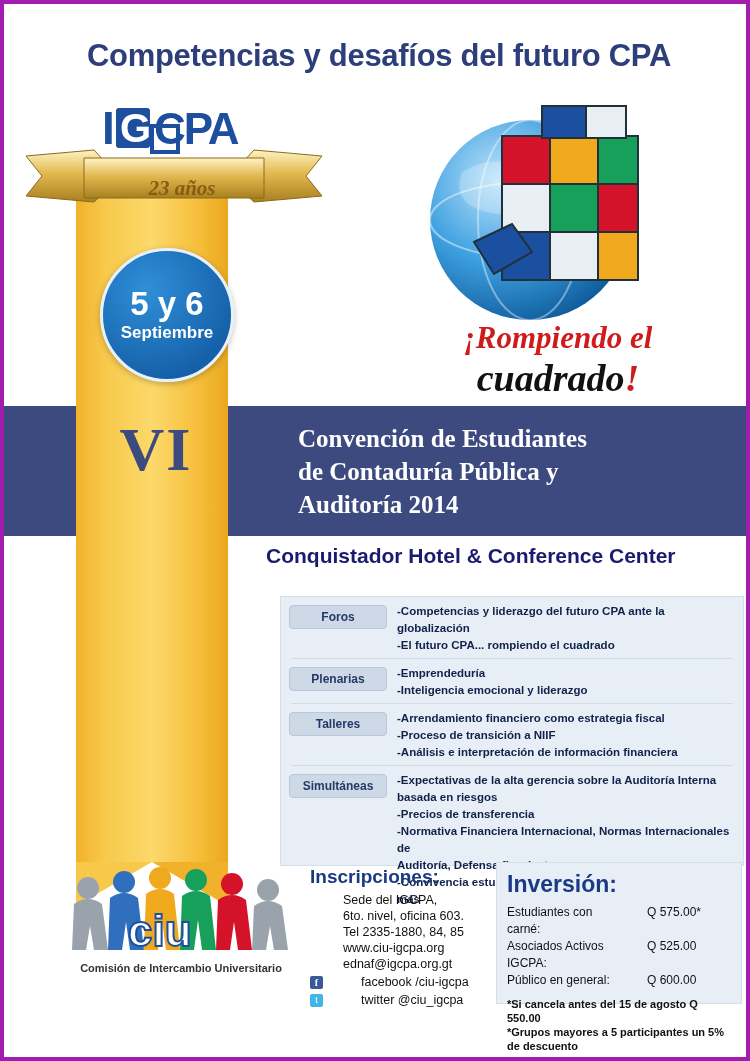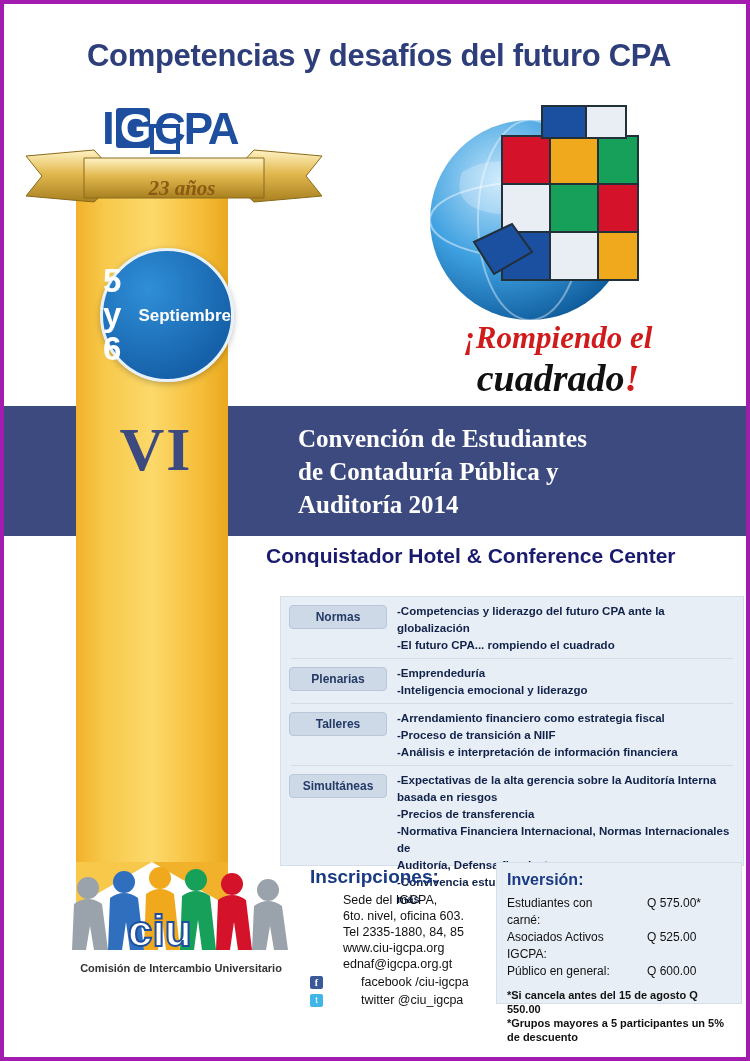--- a/index.html
+++ b/index.html
@@ -69,21 +69,21 @@
     font-family:"Liberation Serif", serif;font-style:italic;
     font-size:21px;color:#8a5a12;font-weight:bold;z-index:7;
   }
 
   
   .datecircle{
     position:absolute;left:96px;top:244px;width:128px;height:128px;border-radius:50%;
     background:radial-gradient(circle at 35% 30%,#2f8fd8,#1560a8 75%);
     border:3px solid #e7f1fb;
     z-index:7;
-    display:flex;align-items:center;justify-content:center;
+    display:flex;flex-direction:column;align-items:center;justify-content:center;
     box-shadow:0 2px 6px rgba(0,0,0,.25);
   }
   .datecircle .d1{color:#fff;font-size:33px;font-weight:bold;line-height:34px;}
   .datecircle .d2{color:#fff;font-size:17px;font-weight:bold;margin-top:2px;}
 
   
   .art{position:absolute;left:378px;top:88px;width:300px;height:240px;z-index:5;}
 
   
   .romp{
@@ -146,21 +146,21 @@
   .social{display:flex;align-items:center;margin-top:2px;}
   .sq{width:13px;height:13px;border-radius:2px;margin-right:5px;display:inline-block;}
   .sq.fb{background:#3b5998;color:#fff;font-size:10px;font-weight:bold;text-align:center;line-height:13px;font-family:"Liberation Serif",serif;}
   .sq.tw{background:#41b6e6;color:#fff;font-size:9px;text-align:center;line-height:13px;}
 
   .invbox{
     position:absolute;left:492px;top:858px;width:246px;height:142px;
     background:#e8eef6;border:1px solid #d5dfeb;z-index:4;padding:8px 10px;
     box-sizing:border-box;
   }
-  .invbox h3{margin:0 0 6px 0;font-size:16px;color:#1a3a84;font-weight:bold;}
+  .invbox h3{margin:0 0 6px 0;font-size:23px;color:#1a3a84;font-weight:bold;}
   .prow2{display:flex;justify-content:space-between;font-size:12px;color:#111;line-height:17px;gap:20px;}
   .prow2 .lbl{flex:1;}
   .prow2 .val{width:84px;text-align:left;}
   .notes{margin-top:8px;font-size:11px;font-weight:bold;color:#111;line-height:14px;}
 </style>
 </head>
 <body>
 
 <div class="poster">
 
@@ -244,21 +244,21 @@
     <div>Convención de Estudiantes</div>
     <div>de Contaduría Pública y</div>
     <div>Auditoría 2014</div>
   </div>
 
   <div class="venue">Conquistador Hotel &amp; Conference Center</div>
 
   <div class="panel">
 
     <div class="prow">
-      <div class="ptag">Normas</div>
+      <div class="ptag">Foros</div>
       <div class="plist">
         <div>-Competencias y liderazgo del futuro CPA ante la globalización</div>
         <div>-El futuro CPA... rompiendo el cuadrado</div>
       </div>
     </div>
     <div class="divider"></div>
 
     <div class="prow">
       <div class="ptag">Plenarias</div>
       <div class="plist">

